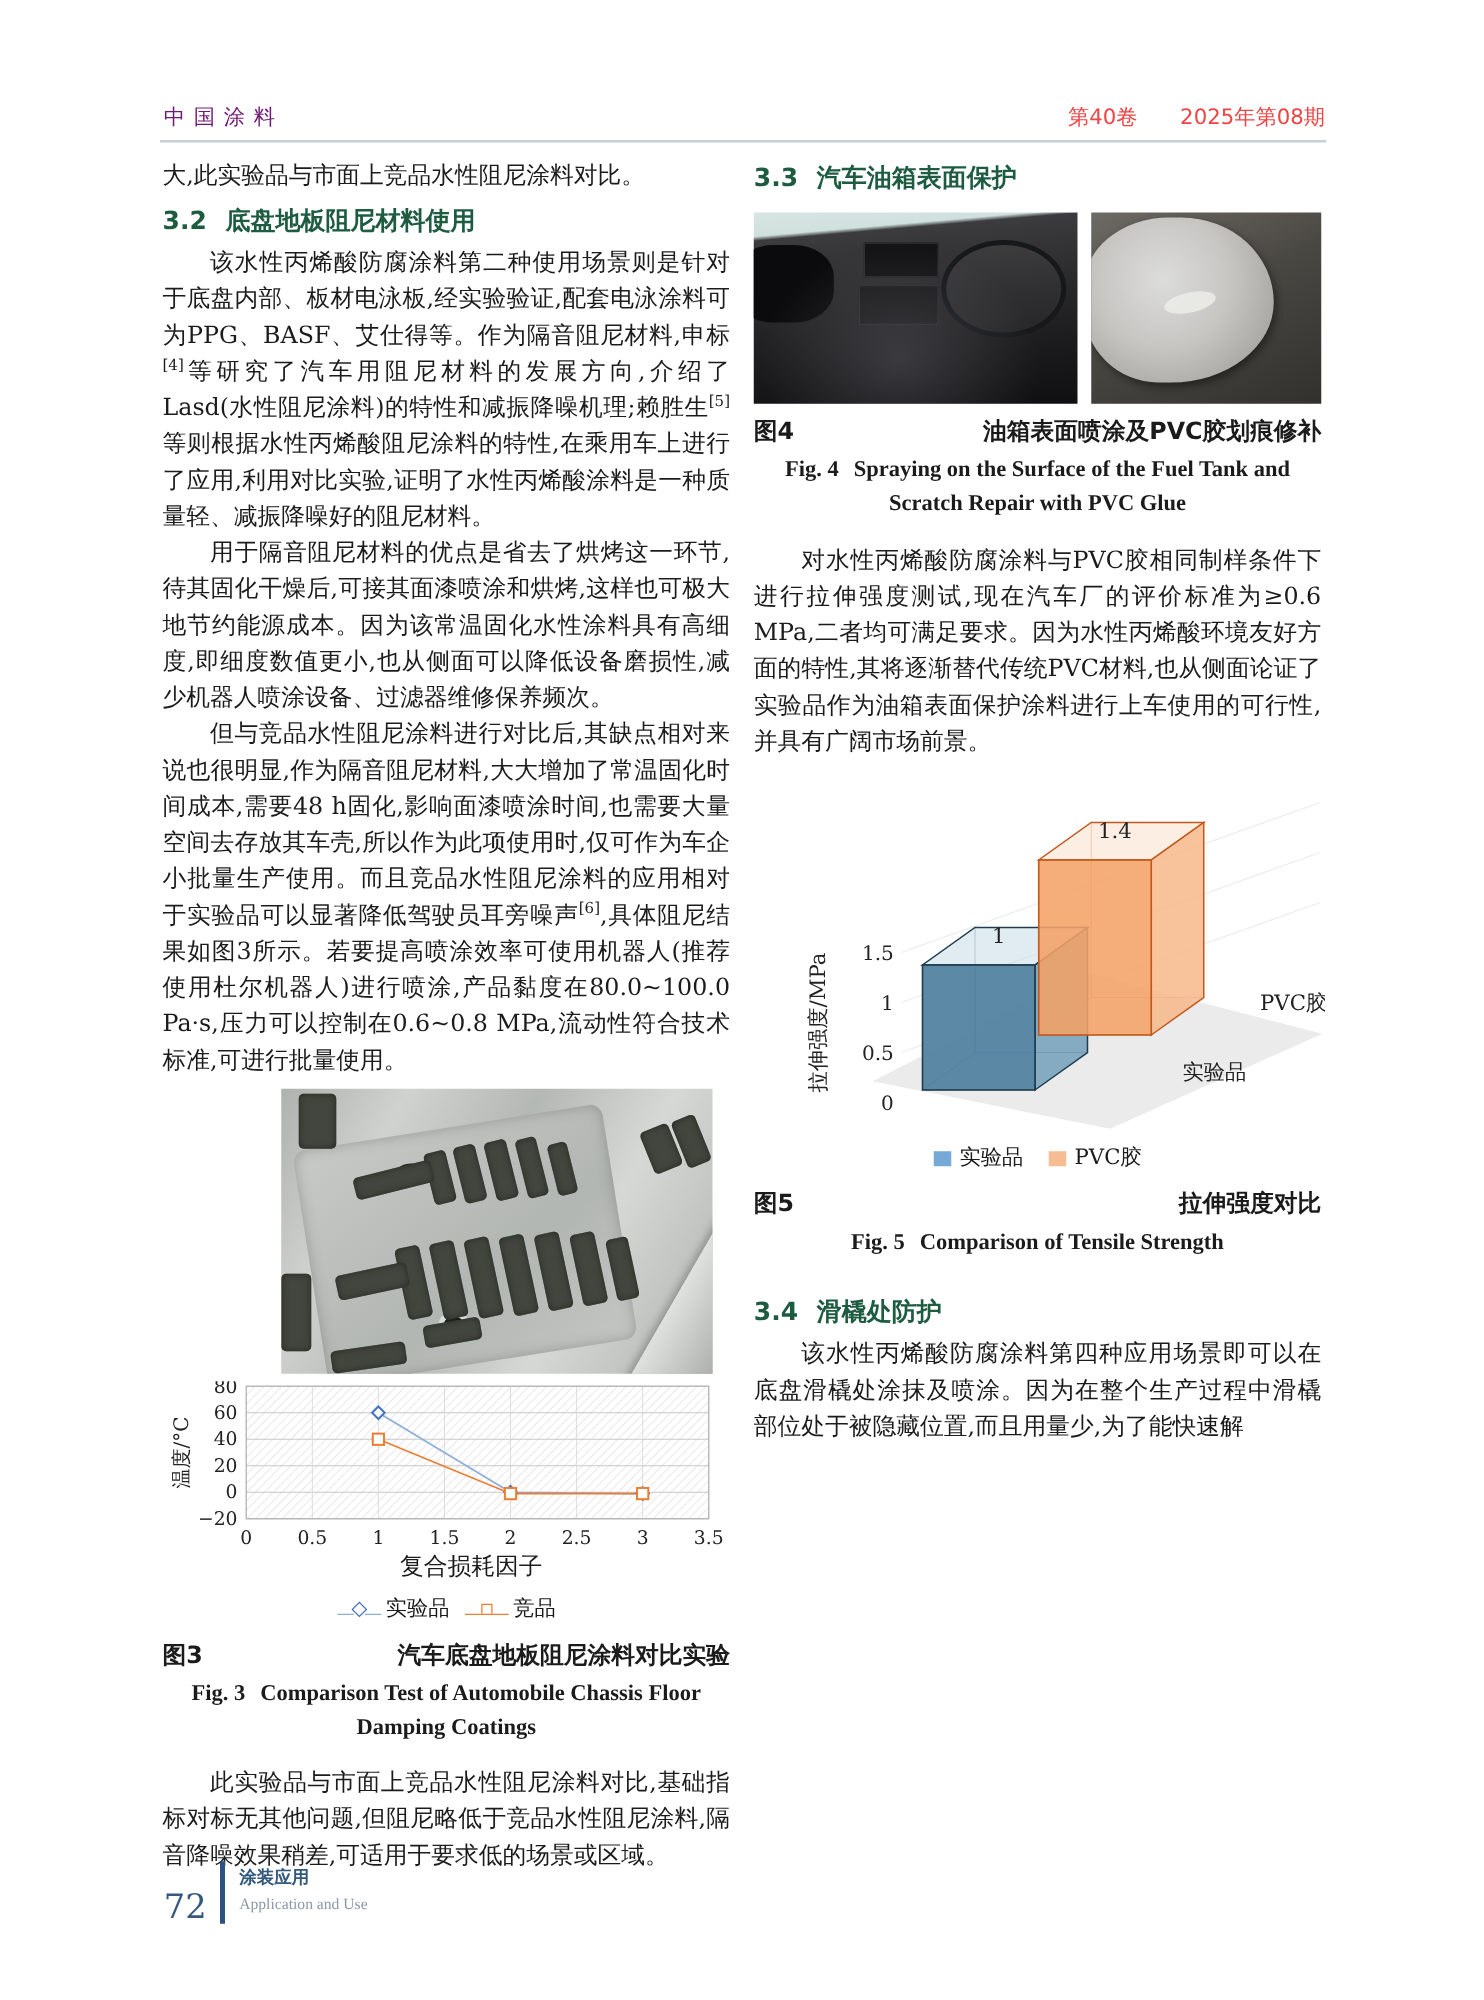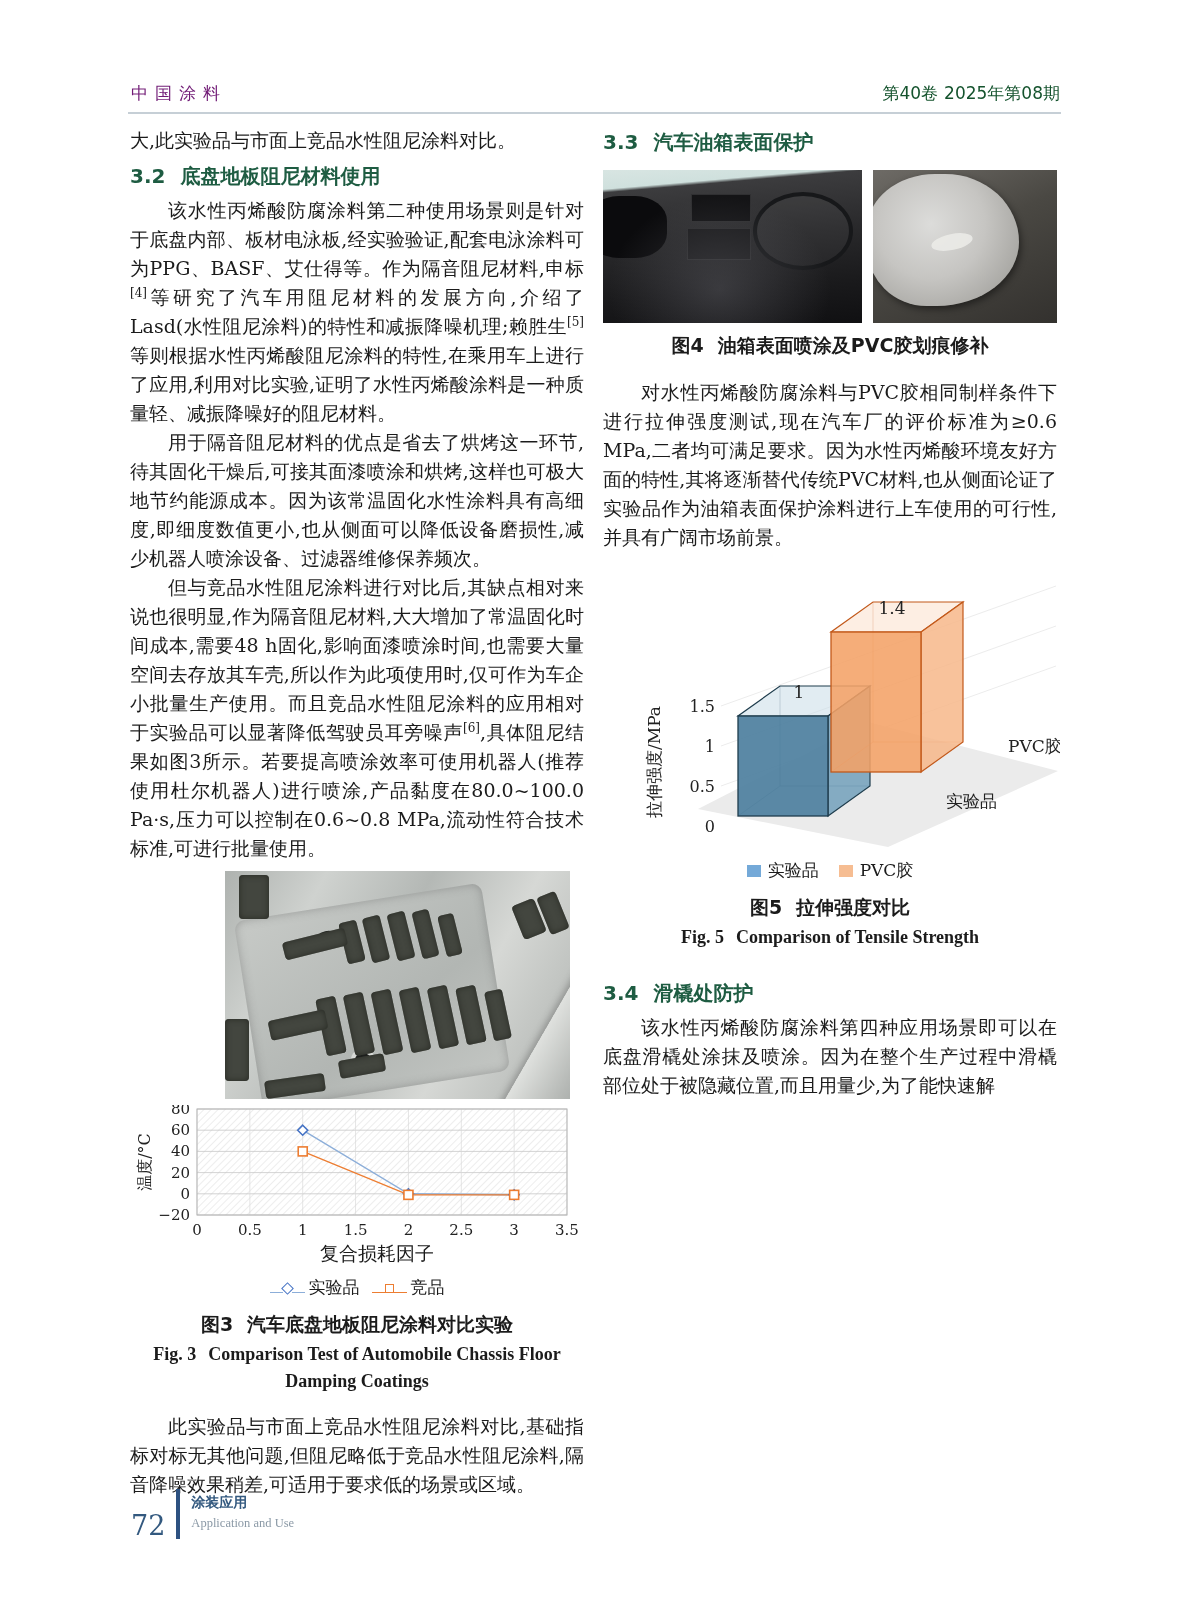--- a/index.html
+++ b/index.html
@@ -2,34 +2,34 @@
 <html><head>
 <meta charset="utf-8">
 <style>
   html,body{margin:0;padding:0;background:#fff}
   .page{position:relative;width:1187px;height:1600px;background:#fff;overflow:hidden;
         font-family:"DejaVu Serif","Liberation Serif",serif;color:#1b1b1b}
   
   .hdr-left{position:absolute;left:131px;top:82px;font-family:"DejaVu Sans","Liberation Sans",sans-serif;
             font-size:17px;letter-spacing:7px;color:#701a75}
   .hdr-right{position:absolute;right:127px;top:82px;font-family:"DejaVu Sans","Liberation Sans",sans-serif;
-             font-size:17px;color:#14532d;display:flex;gap:6px}
+             font-size:17px;color:#ef4444;display:flex;gap:34px}
   .hdr-rule{position:absolute;left:128px;right:126px;top:112px;height:2px;background:#c6cfd6}
   
   .col{position:absolute;top:126px;width:454px;font-size:19px;line-height:29px;text-align:justify}
   .col.left{left:130px}
   .col.right{left:603px}
   p.body{margin:0;text-indent:2em}
   p.lead{margin:0}
   h3.sec{margin:7px 0 5px;font-family:"DejaVu Sans","Liberation Sans",sans-serif;font-size:20px;
          color:#1e5c42;font-weight:bold;display:flex;gap:15px;text-align:center}
   sup{font-size:12px;line-height:0}
   
   .cap-cn{margin-top:8px;text-align:center;font-weight:bold;font-size:19px;
-          font-family:"DejaVu Sans","Liberation Sans",sans-serif;display:flex;justify-content:center;gap:14px}
+          font-family:"DejaVu Sans","Liberation Sans",sans-serif;display:flex;justify-content:space-between;gap:14px}
   .cap-en{text-align:center;font-weight:bold;font-size:18px;font-family:"Liberation Serif",serif;
           line-height:27px;margin-top:2px;padding:0 4px;text-align-last:center}
   .cap-en .lab{margin-right:12px}
   
   .photo3{position:relative;width:345px;height:228px;margin:8px 0 0 95px;overflow:hidden;
           background:linear-gradient(118deg,#aeb2af 0%,#cfd2cf 22%,#b4b8b5 45%,#d6d8d5 68%,#aeb2af 100%)}
   .photo3 .rail{position:absolute;right:-60px;top:-60px;width:74px;height:420px;transform:rotate(30deg);
           background:linear-gradient(90deg,#dfe1de,#b7bab7 60%,#9fa3a0);box-shadow:-3px 0 6px rgba(70,70,70,.35)}
   .photo3 .pan{position:absolute;left:22px;top:30px;width:250px;height:190px;transform:rotate(-9deg);
           background:linear-gradient(150deg,#c7cac7,#b2b6b3 60%,#c3c6c3);border-radius:10px;
@@ -207,20 +207,23 @@
       </div>
       <div class="photo4b">
         <div class="p4bowl"></div>
         <div class="p4scr"></div>
       </div>
     </div>
     <div class="cap-cn">
       <span>图4</span>
       <span>油箱表面喷涂及PVC胶划痕修补</span>
     </div>
+    <div class="cap-en">
+      <span class="lab">Fig. 4</span><span>Spraying on the Surface of the Fuel Tank and Scratch Repair with PVC Glue</span>
+    </div>
 
     <p class="body" style="margin-top:18px">对水性丙烯酸防腐涂料与PVC胶相同制样条件下进行拉伸强度测试,现在汽车厂的评价标准为≥0.6 MPa,二者均可满足要求。因为水性丙烯酸环境友好方面的特性,其将逐渐替代传统PVC材料,也从侧面论证了实验品作为油箱表面保护涂料进行上车使用的可行性,并具有广阔市场前景。</p>
 
     <svg id="fig5-svg" width="457" height="292" viewBox="0 0 457 292">
         <polygon points="95,245 285,283 455,207 265,158" fill="#ebebeb"></polygon>
         <line x1="118" y1="222" x2="453" y2="102" stroke="#ececec" stroke-width="1"></line>
         <line x1="118" y1="182" x2="453" y2="62" stroke="#ececec" stroke-width="1"></line>
         <line x1="118" y1="142" x2="453" y2="22" stroke="#ececec" stroke-width="1"></line>
         <text x="112" y="268" text-anchor="end" font-size="16" fill="#222">0</text>
         <text x="112" y="228" text-anchor="end" font-size="16" fill="#222">0.5</text>

